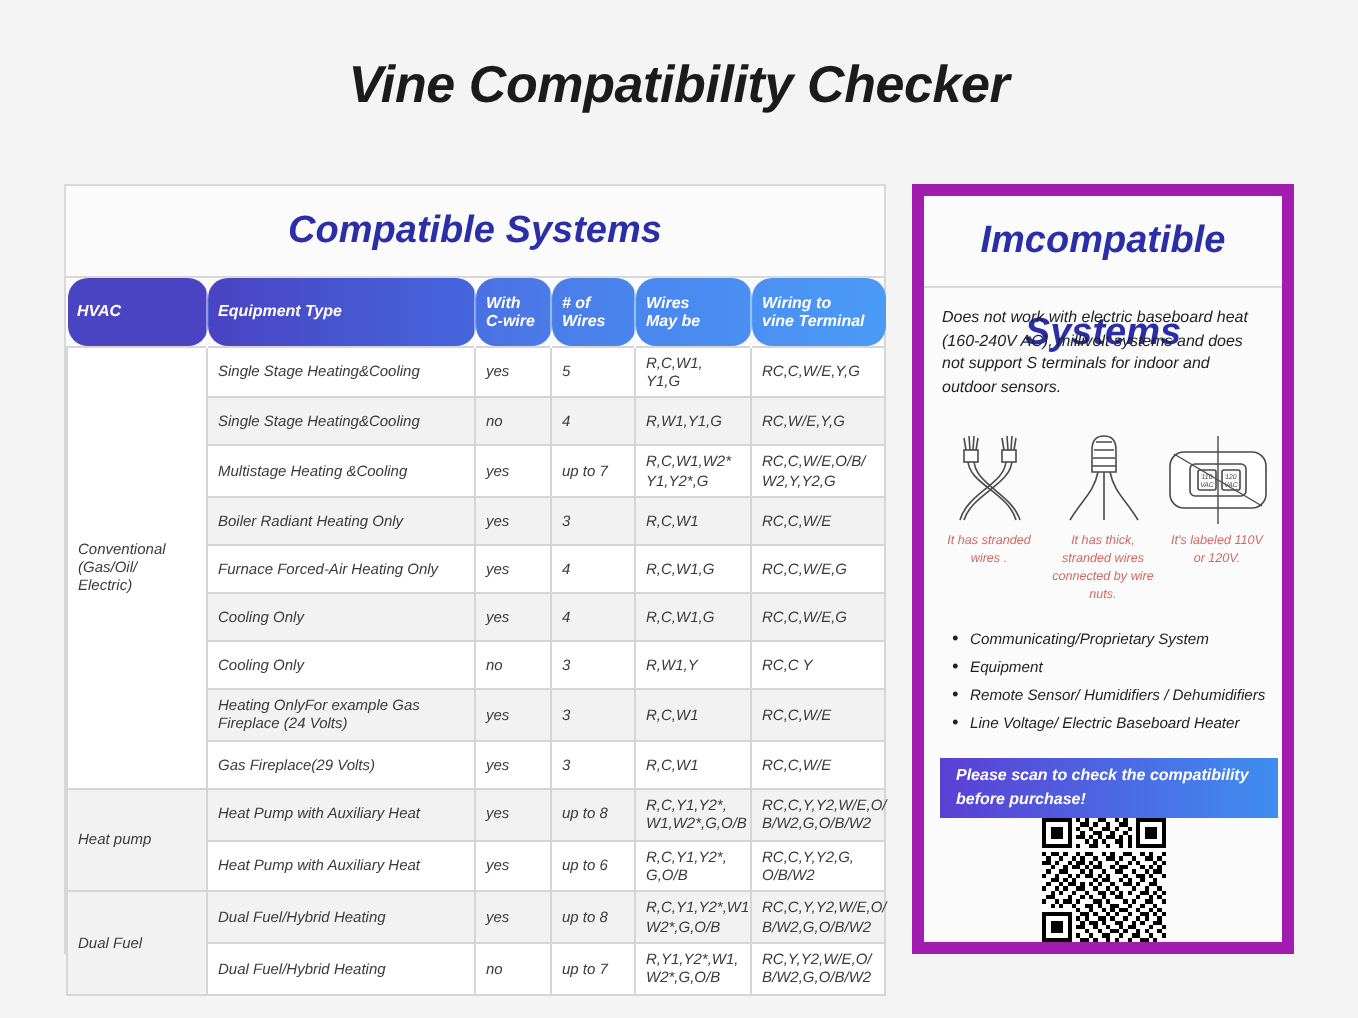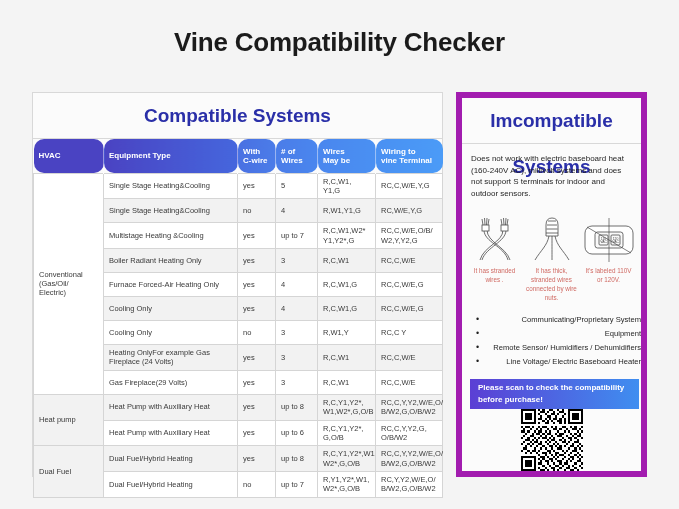--- a/index.html
+++ b/index.html
@@ -2,21 +2,21 @@
 <html><head>
 <meta charset="utf-8">
 <style>
   * { box-sizing: border-box; margin: 0; padding: 0; }
   html, body {
     width: 679px; height: 509px;
     background: #f4f4f4;
     font-family: "Liberation Sans", sans-serif;
     overflow: hidden;
   }
-  .page { position: relative; width: 679px; height: 509px; }
+  .page { position: relative; width: 679px; height: 509px; font-style: italic; }
 
   .page-title {
     position: absolute; left: 0; top: 27px; width: 679px;
     text-align: center;
     font-size: 26px; font-weight: bold; color: #1b1b1b;
     letter-spacing: -0.2px;
   }
 
   
   .left-panel {
@@ -83,21 +83,21 @@
   }
   .illus { width: 58px; display: flex; justify-content: center; align-items: flex-end; }
   .cap-row { display: flex; padding: 3px 4px 0 4px; }
   .cap {
     flex: 1; text-align: center; font-size: 6.3px;
     color: #d06a63; line-height: 1.4; padding: 0 2px;
   }
   .bullets { padding: 12px 0 0 14px; }
   .bullets li {
     list-style: none; font-size: 7.6px; color: #1f1f1f;
-    margin-bottom: 5px; position: relative; padding-left: 9px; text-align: right;
+    margin-bottom: 5px; position: relative; padding-left: 9px;
   }
   .bullets li:before {
     content: "\2022"; position: absolute; left: 0; top: -1px;
     color: #1f1f1f; font-size: 9px;
   }
   .banner {
     margin: 8px 2px 0 8px; height: 30px;
     background: linear-gradient(90deg,#5b3fd4,#3f8ef0);
     color: #fff; font-size: 8px; font-weight: bold;
     display: flex; align-items: center; padding: 0 8px;

